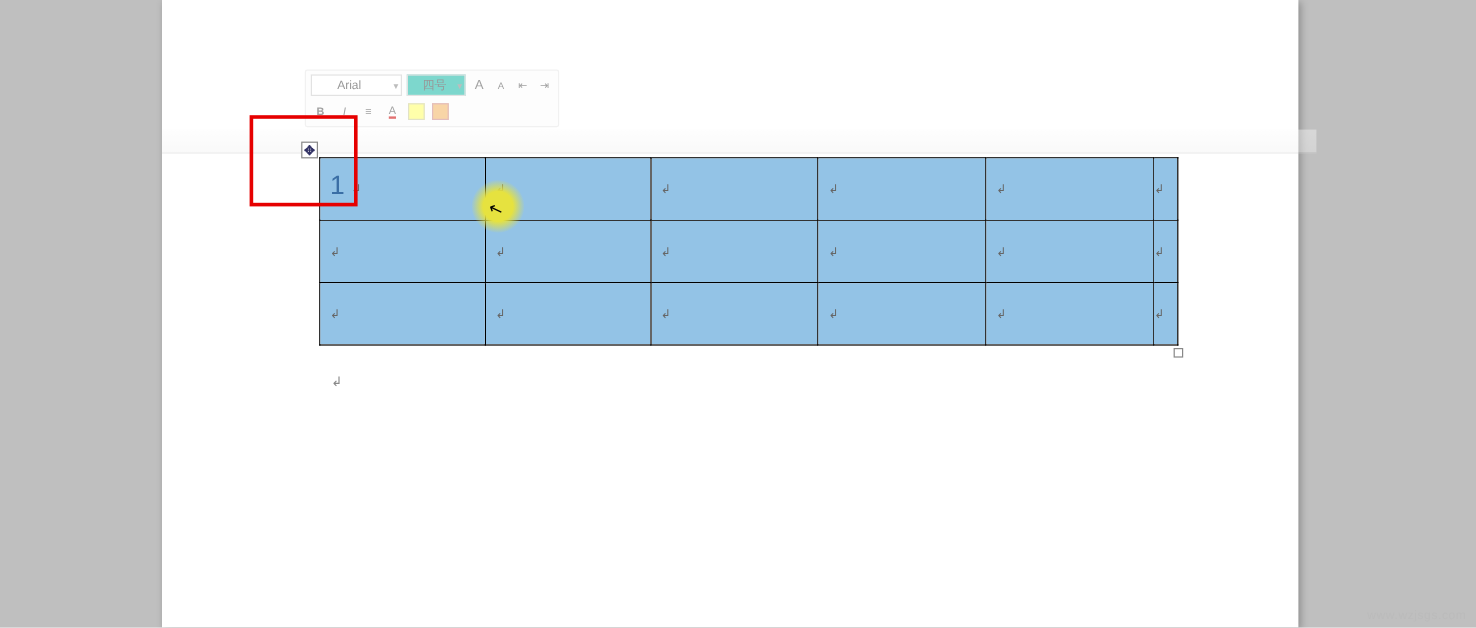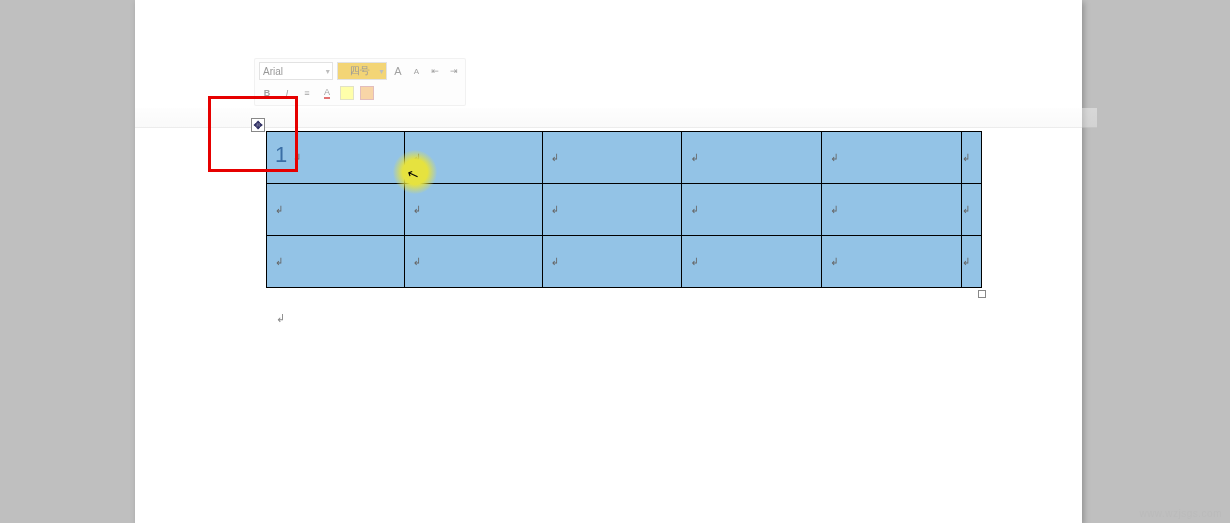--- a/index.html
+++ b/index.html
@@ -32,26 +32,26 @@
     border-radius: 2px;
     display: flex;
     flex-direction: column;
     padding: 2px 4px;
     gap: 2px;
     opacity: 0.55;
   }
   .tb-row { display:flex; gap:4px; align-items:center; height:20px; }
   .tb-font {
     width: 80px; height:18px; border:1px solid #ccc; background:#fff;
-    font-size:10px; padding:1px 3px; color:#444; display:flex; align-items:center;
+    font-size:10px; padding:1px 21px; color:#444; display:flex; align-items:center;
     position:relative;
   }
   .tb-font::after{content:"▾"; position:absolute; right:2px; font-size:8px; color:#888;}
   .tb-size {
-    width:52px; height:18px; border:1px solid #ccc; background:#eab308;
+    width:52px; height:18px; border:1px solid #ccc; background:#14b8a6;
     font-size:10px; padding:1px 12px; color:#444; display:flex; align-items:center;
     position:relative;
   }
   .tb-size::after{content:"▾"; position:absolute; right:2px; font-size:8px; color:#888;}
   .tb-btn {
     width:16px; height:16px; display:flex; align-items:center; justify-content:center;
     font-size:9px; color:#555;
   }
   .tb-hl { width:14px; height:14px; background:#ffff66; border:1px solid #cc9; }
   .tb-swatch{ width:14px; height:14px; background:#f4b460; border:1px solid #c88;}

